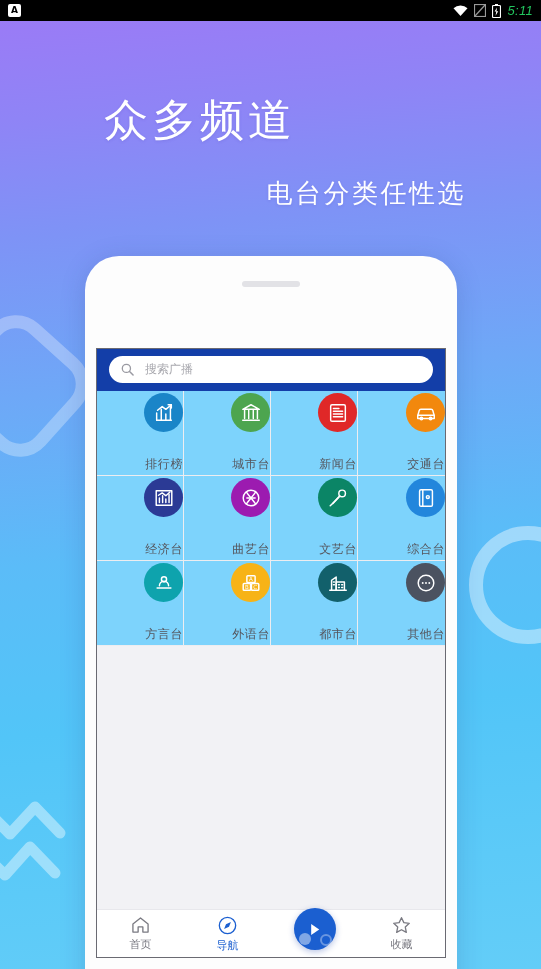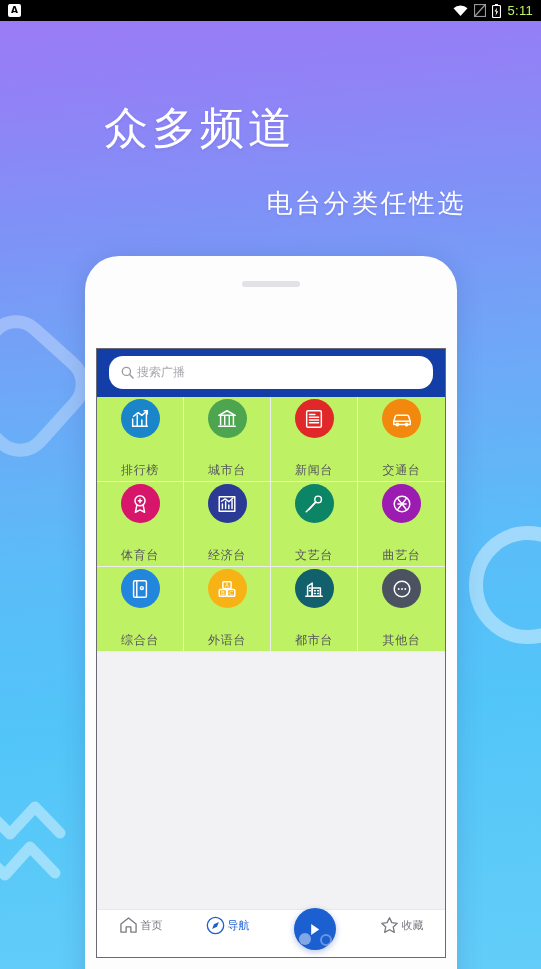--- a/index.html
+++ b/index.html
@@ -16,21 +16,21 @@
     background:#000; display:flex; align-items:center;
     padding:0 8px; z-index:50;
   }
   .sb-left{ display:flex; align-items:center; gap:6px; }
   .sb-appicon{
     width:13px; height:13px; background:#fff; border-radius:2px;
     color:#000; font-size:9px; font-weight:bold; line-height:13px;
     text-align:center; font-family:"DejaVu Sans", sans-serif;
   }
   .sb-right{ margin-left:auto; display:flex; align-items:center; gap:6px; }
-  .sb-time{ color:#bef264; font-size:13px; font-family:"Liberation Sans",sans-serif; letter-spacing:.3px; }
+  .sb-time{ color:#22c55e; font-size:13px; font-family:"Liberation Sans",sans-serif; letter-spacing:.3px;font-style:italic; }
 
   
   .page{
     position:absolute; left:0; top:21px; width:541px; height:948px;
     background:linear-gradient(175deg,
         #9a7bf6 0%,
         #8f84f6 10%,
         #7e93f6 22%,
         #6ea8f7 38%,
         #5bbcf8 55%,
@@ -50,27 +50,27 @@
   }
   .deco-ring{
     right:-46px; top:505px; width:118px; height:118px;
     border:14px solid rgba(255,255,255,.42);
     border-radius:50%;
   }
   .deco-zig{ left:-20px; top:768px; width:120px; height:110px; opacity:.55; }
 
   
   .headline{
-    position:absolute; left:104px; top:78px;
+    position:absolute; left:104px; top:70px;
     color:#fff; font-size:44px; letter-spacing:4px;
     font-family:"DejaVu Sans","Liberation Sans",sans-serif;
     text-shadow:0 1px 3px rgba(80,60,180,.18);
   }
   .subline{
-    position:absolute; right:75px; top:165px;
+    position:absolute; right:75px; top:155px;
     color:#fff; font-size:26px; letter-spacing:2.5px;
     font-family:Liberation Sans, sans-serif;
     text-shadow:0 1px 3px rgba(80,60,180,.18);
   }
 
   
   .phone{
     position:absolute; left:85px; top:235px; width:372px; height:740px;
     background:#fdfdfd;
     border-radius:34px 34px 0 0;
@@ -89,54 +89,54 @@
     border:1px solid #6a6a72;
     overflow:hidden;
     display:flex; flex-direction:column;
   }
 
   
   .search-header{
     background:#133ea8; padding:7px 12px 8px 12px; flex:0 0 auto;
   }
   .search-box{
-    height:33px; background:#fff; border-radius:14px;
-    display:flex; align-items:center; padding:0 12px; gap:3px;
+    height:27px; background:#fff; border-radius:14px;
+    display:flex; align-items:center; padding:0 12px; gap:11px;
   }
   .search-placeholder{ color:#a8a8ae; font-size:12px; }
 
   
   .grid{
     background:#fff; display:grid;
     grid-template-columns:repeat(4,1fr);
     flex:0 0 auto;
   }
   .grid-cell{
     height:85px; display:flex; flex-direction:column;
-    align-items:center; justify-content:center; gap:24px;
+    align-items:flex-end; justify-content:center; gap:24px;
     border-right:1px solid #ededf0; border-bottom:1px solid #ededf0;
-    background:#bef264;
+    background:#7dd3fc;
   }
   .grid-cell:nth-child(4n){ border-right:none; }
   .cell-icon{
     width:39px; height:39px; border-radius:50%;
     display:flex; align-items:center; justify-content:center;
   }
   .cell-label{ font-size:12px; color:#55555c; letter-spacing:.6px; }
 
   .grid-filler{ flex:1 1 auto; background:#f2f2f5; }
 
   
   .tabbar{
     flex:0 0 auto; height:48px; background:#fff;
     border-top:1px solid #e8e8ec;
     display:flex; align-items:flex-start; position:relative;
   }
   .tab{
-    flex:1; display:flex; flex-direction:row; align-items:center;
+    flex:1; display:flex; flex-direction:column; align-items:center;
     justify-content:center; gap:3px; padding-top:6px;
   }
   .tab-label{ font-size:11px; color:#7a7a82; }
   .tab.active .tab-label{ color:#1b5fd0; font-weight:normal; }
   .tab.center{ position:relative; }
   .play-btn{
     position:absolute; left:50%; top:-2px; transform:translateX(-50%);
     width:42px; height:42px; border-radius:50%;
     background:#1b5fd0;
     display:flex; align-items:center; justify-content:center;
@@ -238,69 +238,69 @@
               <svg width="22" height="22" viewBox="0 0 24 24">
                 <path d="M3 15 L4.5 9.5 A2 2 0 0 1 6.4 8 H17.6 A2 2 0 0 1 19.5 9.5 L21 15 V18 H3 Z" stroke="#fff" fill="none" stroke-width="1.6" stroke-linecap="round" stroke-linejoin="round"></path>
                 <circle cx="7" cy="18" r="1.3" stroke="#fff" fill="none" stroke-width="1.6" stroke-linecap="round" stroke-linejoin="round"></circle>
                 <circle cx="17" cy="18" r="1.3" stroke="#fff" fill="none" stroke-width="1.6" stroke-linecap="round" stroke-linejoin="round"></circle>
                 <path d="M3 14.5 H21" stroke="#fff" fill="none" stroke-width="1.6" stroke-linecap="round" stroke-linejoin="round"></path>
               </svg>
             </div>
             <div class="cell-label">交通台</div>
           </div>
           <div class="grid-cell">
-            <div class="cell-icon" style="background: rgb(214, 21, 107);">
-              <svg width="22" height="22" viewBox="0 0 24 24">
-                <circle cx="12" cy="8.5" r="5.5" stroke="#fff" fill="none" stroke-width="1.6" stroke-linecap="round" stroke-linejoin="round"></circle>
-                <path d="M12 6.5 V10.5 M10.2 8.5 H13.8" stroke="#fff" fill="none" stroke-width="1.6" stroke-linecap="round" stroke-linejoin="round"></path>
-                <path d="M8.5 13.5 L7 21 L12 18.5 L17 21 L15.5 13.5" stroke="#fff" fill="none" stroke-width="1.6" stroke-linecap="round" stroke-linejoin="round"></path>
-              </svg>
-            </div>
-            <div class="cell-label">体育台</div>
-          </div>
-          <div class="grid-cell">
             <div class="cell-icon" style="background: rgb(43, 58, 149);">
               <svg width="22" height="22" viewBox="0 0 24 24">
                 <rect x="3.5" y="4" width="17" height="16" stroke="#fff" fill="none" stroke-width="1.6" stroke-linecap="round" stroke-linejoin="round"></rect>
                 <path d="M7 17 V12 M10.5 17 V9.5 M14 17 V13 M17.5 17 V8" stroke="#fff" fill="none" stroke-width="1.6" stroke-linecap="round" stroke-linejoin="round"></path>
                 <path d="M6 9 L10 6.5 L14 9.5 L18.5 5.5" stroke="#fff" fill="none" stroke-width="1.6" stroke-linecap="round" stroke-linejoin="round"></path>
               </svg>
             </div>
             <div class="cell-label">经济台</div>
-          </div>
-          <div class="grid-cell">
-            <div class="cell-icon" style="background: rgb(11, 133, 102);">
-              <svg width="22" height="22" viewBox="0 0 24 24">
-                <circle cx="16.5" cy="7" r="3.6" stroke="#fff" fill="none" stroke-width="1.6" stroke-linecap="round" stroke-linejoin="round"></circle>
-                <path d="M14 9.6 L5 19 L3.5 20.5" stroke="#fff" fill="none" stroke-width="1.6" stroke-linecap="round" stroke-linejoin="round"></path>
-                <path d="M13.2 11 L6.5 18" stroke="#fff" fill="none" stroke-width="1.6" stroke-linecap="round" stroke-linejoin="round"></path>
-              </svg>
-            </div>
-            <div class="cell-label">文艺台</div>
           </div>
           <div class="grid-cell">
             <div class="cell-icon" style="background: rgb(156, 27, 176);">
               <svg width="22" height="22" viewBox="0 0 24 24">
                 <circle cx="12" cy="12" r="8.5" stroke="#fff" fill="none" stroke-width="1.6" stroke-linecap="round" stroke-linejoin="round"></circle>
                 <path d="M7 5.5 C10 10 14 14 17 18.5" stroke="#fff" fill="none" stroke-width="1.6" stroke-linecap="round" stroke-linejoin="round"></path>
                 <path d="M17 5.5 C14 10 10 14 7 18.5" stroke="#fff" fill="none" stroke-width="1.6" stroke-linecap="round" stroke-linejoin="round"></path>
                 <path d="M7.5 12 H16.5" stroke="#fff" fill="none" stroke-width="1.6" stroke-linecap="round" stroke-linejoin="round"></path>
               </svg>
             </div>
             <div class="cell-label">曲艺台</div>
           </div>
           <div class="grid-cell">
+            <div class="cell-icon" style="background: rgb(11, 133, 102);">
+              <svg width="22" height="22" viewBox="0 0 24 24">
+                <circle cx="16.5" cy="7" r="3.6" stroke="#fff" fill="none" stroke-width="1.6" stroke-linecap="round" stroke-linejoin="round"></circle>
+                <path d="M14 9.6 L5 19 L3.5 20.5" stroke="#fff" fill="none" stroke-width="1.6" stroke-linecap="round" stroke-linejoin="round"></path>
+                <path d="M13.2 11 L6.5 18" stroke="#fff" fill="none" stroke-width="1.6" stroke-linecap="round" stroke-linejoin="round"></path>
+              </svg>
+            </div>
+            <div class="cell-label">文艺台</div>
+          </div>
+          <div class="grid-cell">
             <div class="cell-icon" style="background: rgb(34, 134, 220);">
               <svg width="22" height="22" viewBox="0 0 24 24">
                 <rect x="5" y="3" width="14" height="18" rx="1.5" stroke="#fff" fill="none" stroke-width="1.6" stroke-linecap="round" stroke-linejoin="round"></rect>
                 <path d="M8.5 3 V21" stroke="#fff" fill="none" stroke-width="1.6" stroke-linecap="round" stroke-linejoin="round"></path>
                 <circle cx="14" cy="11" r="1.6" stroke="#fff" fill="none" stroke-width="1.6" stroke-linecap="round" stroke-linejoin="round"></circle>
               </svg>
             </div>
             <div class="cell-label">综合台</div>
+          </div>
+          <div class="grid-cell">
+            <div class="cell-icon" style="background: rgb(14, 163, 173);">
+              <svg width="22" height="22" viewBox="0 0 24 24">
+                <circle cx="12" cy="8" r="2.8" stroke="#fff" fill="none" stroke-width="1.6" stroke-linecap="round" stroke-linejoin="round"></circle>
+                <path d="M7 15 A5 5 0 0 1 17 15" stroke="#fff" fill="none" stroke-width="1.6" stroke-linecap="round" stroke-linejoin="round"></path>
+                <path d="M4.5 17.5 H19.5" stroke="#fff" fill="none" stroke-width="1.6" stroke-linecap="round" stroke-linejoin="round"></path>
+              </svg>
+            </div>
+            <div class="cell-label">方言台</div>
           </div>
           <div class="grid-cell">
             <div class="cell-icon" style="background: rgb(247, 179, 22);">
               <svg width="22" height="22" viewBox="0 0 24 24">
                 <rect x="7.5" y="4" width="9" height="7.5" rx="1" stroke="#fff" fill="none" stroke-width="1.6" stroke-linecap="round" stroke-linejoin="round"></rect>
                 <rect x="3.5" y="12.5" width="8" height="7.5" rx="1" stroke="#fff" fill="none" stroke-width="1.6" stroke-linecap="round" stroke-linejoin="round"></rect>
                 <rect x="12.5" y="12.5" width="8" height="7.5" rx="1" stroke="#fff" fill="none" stroke-width="1.6" stroke-linecap="round" stroke-linejoin="round"></rect>
                 <text x="12" y="9.6" font-size="6" fill="#fff" text-anchor="middle" font-family="DejaVu Sans">A</text>
                 <text x="7.5" y="18.2" font-size="6" fill="#fff" text-anchor="middle" font-family="DejaVu Sans">B</text>
                 <text x="16.5" y="18.2" font-size="6" fill="#fff" text-anchor="middle" font-family="DejaVu Sans">C</text>

